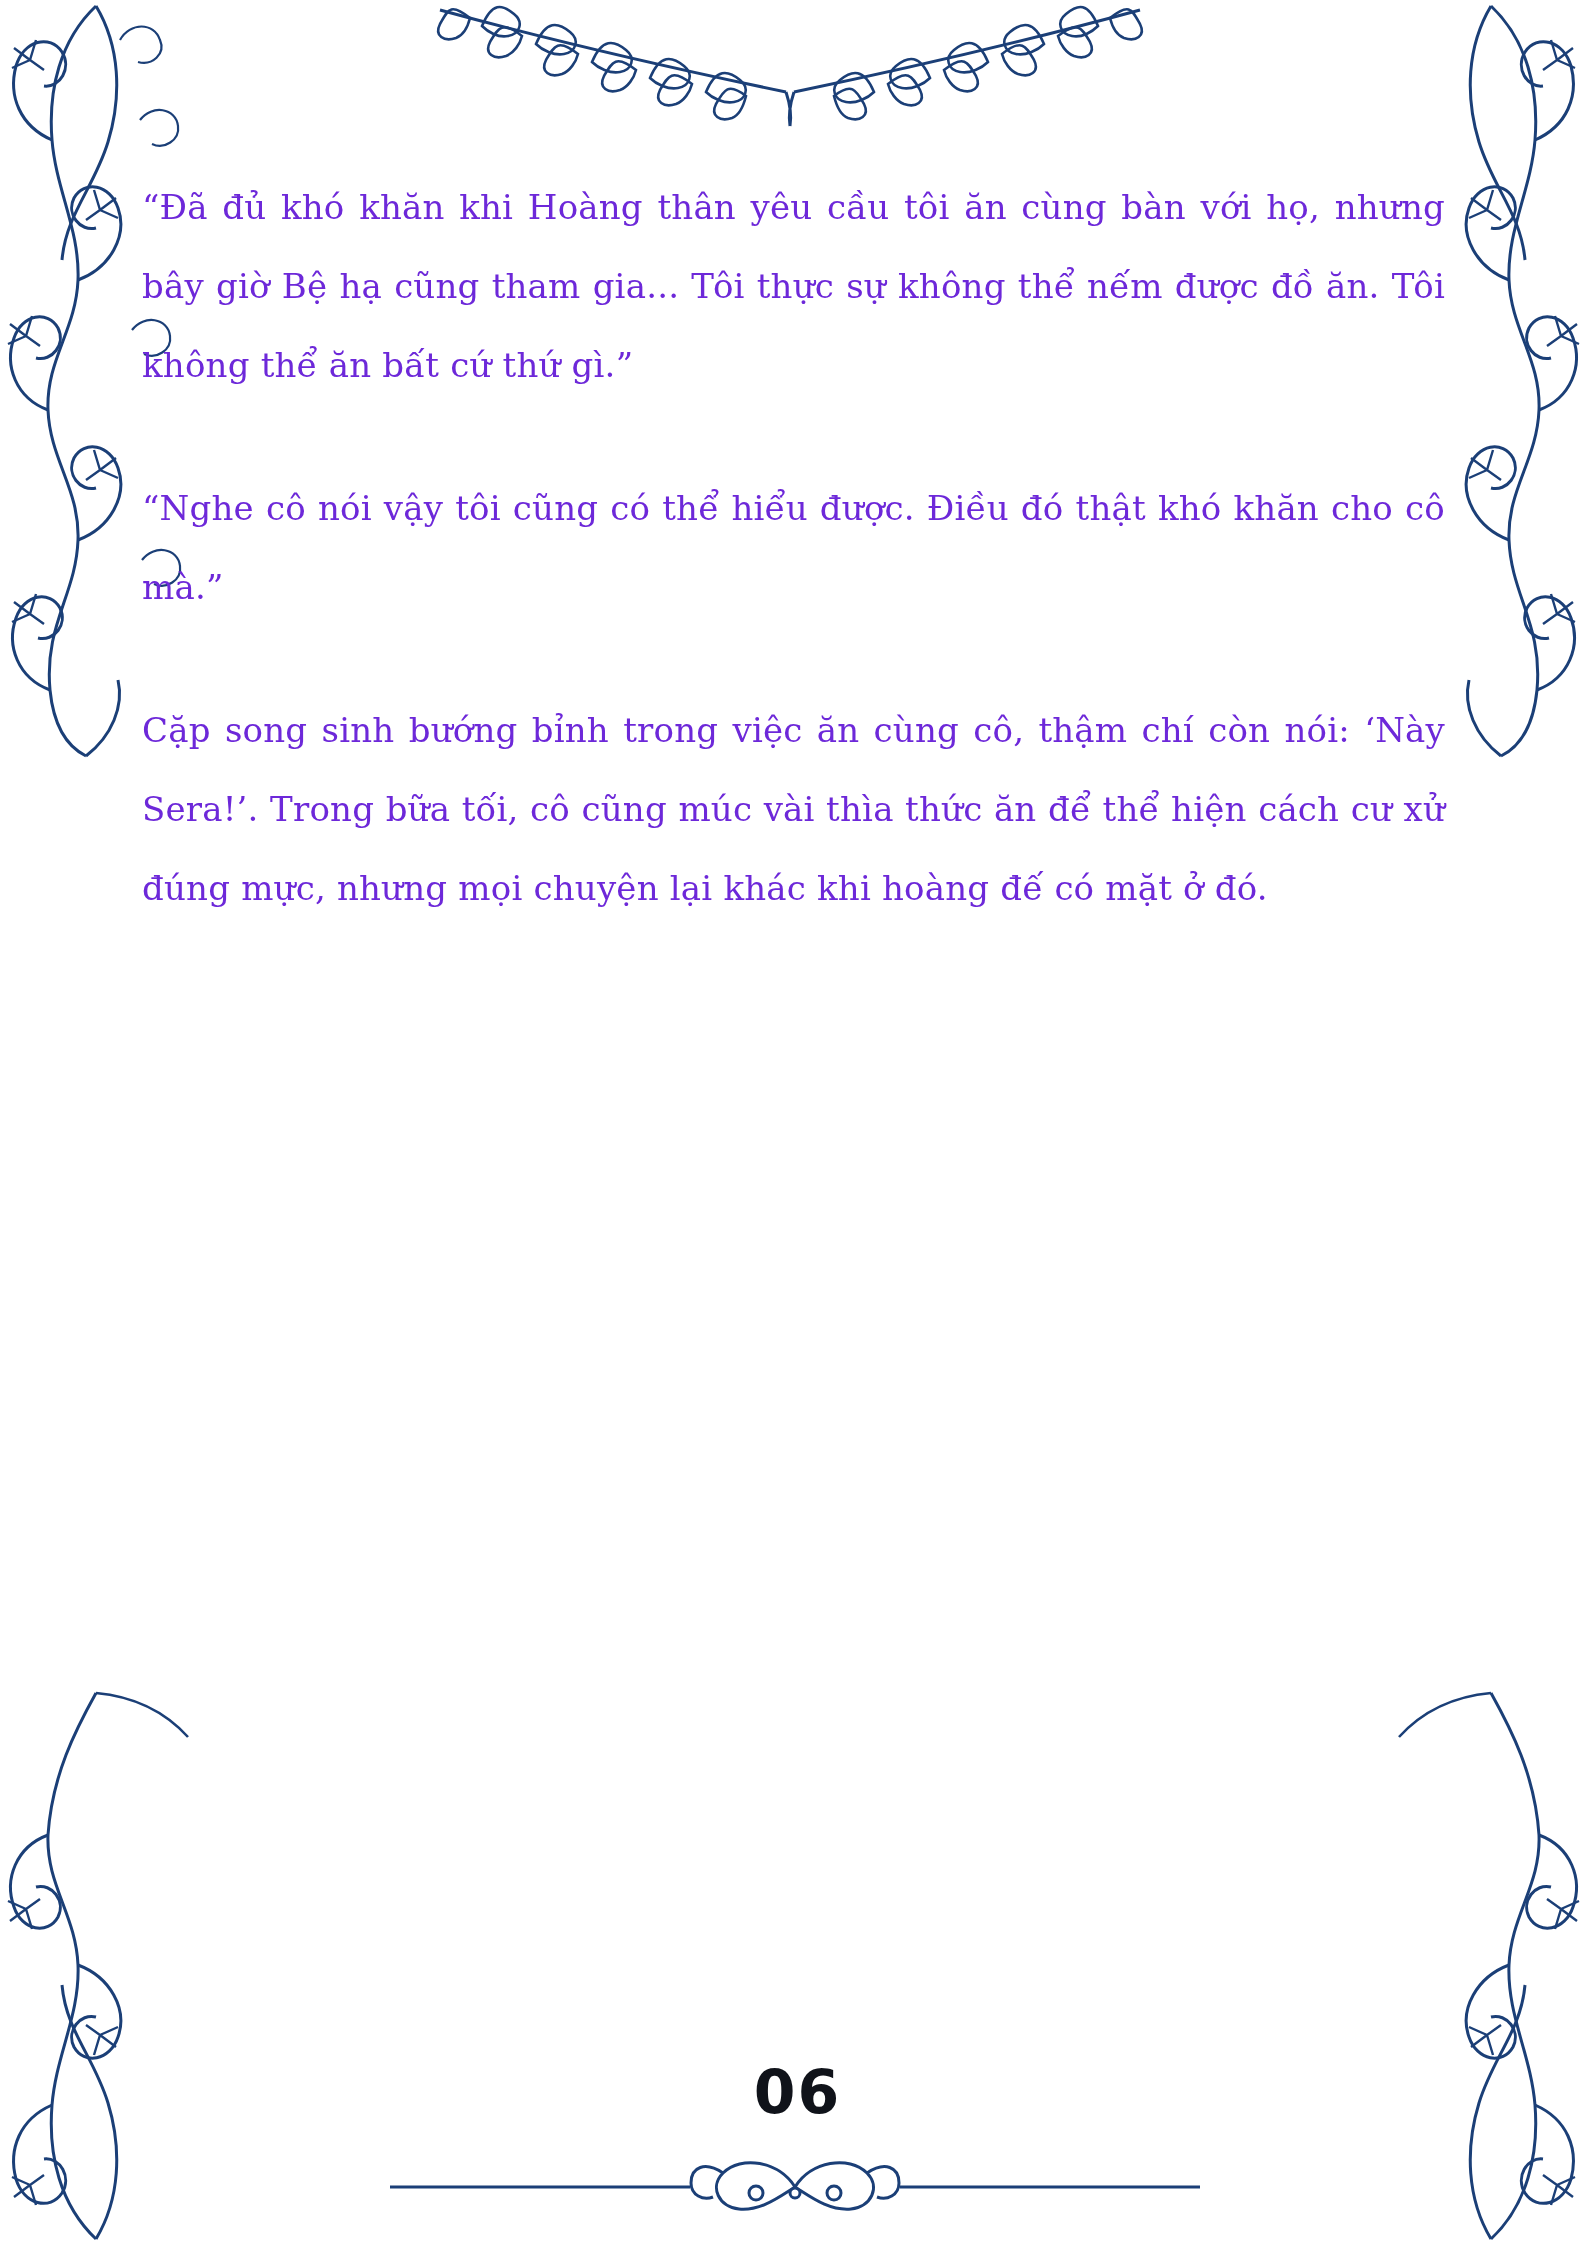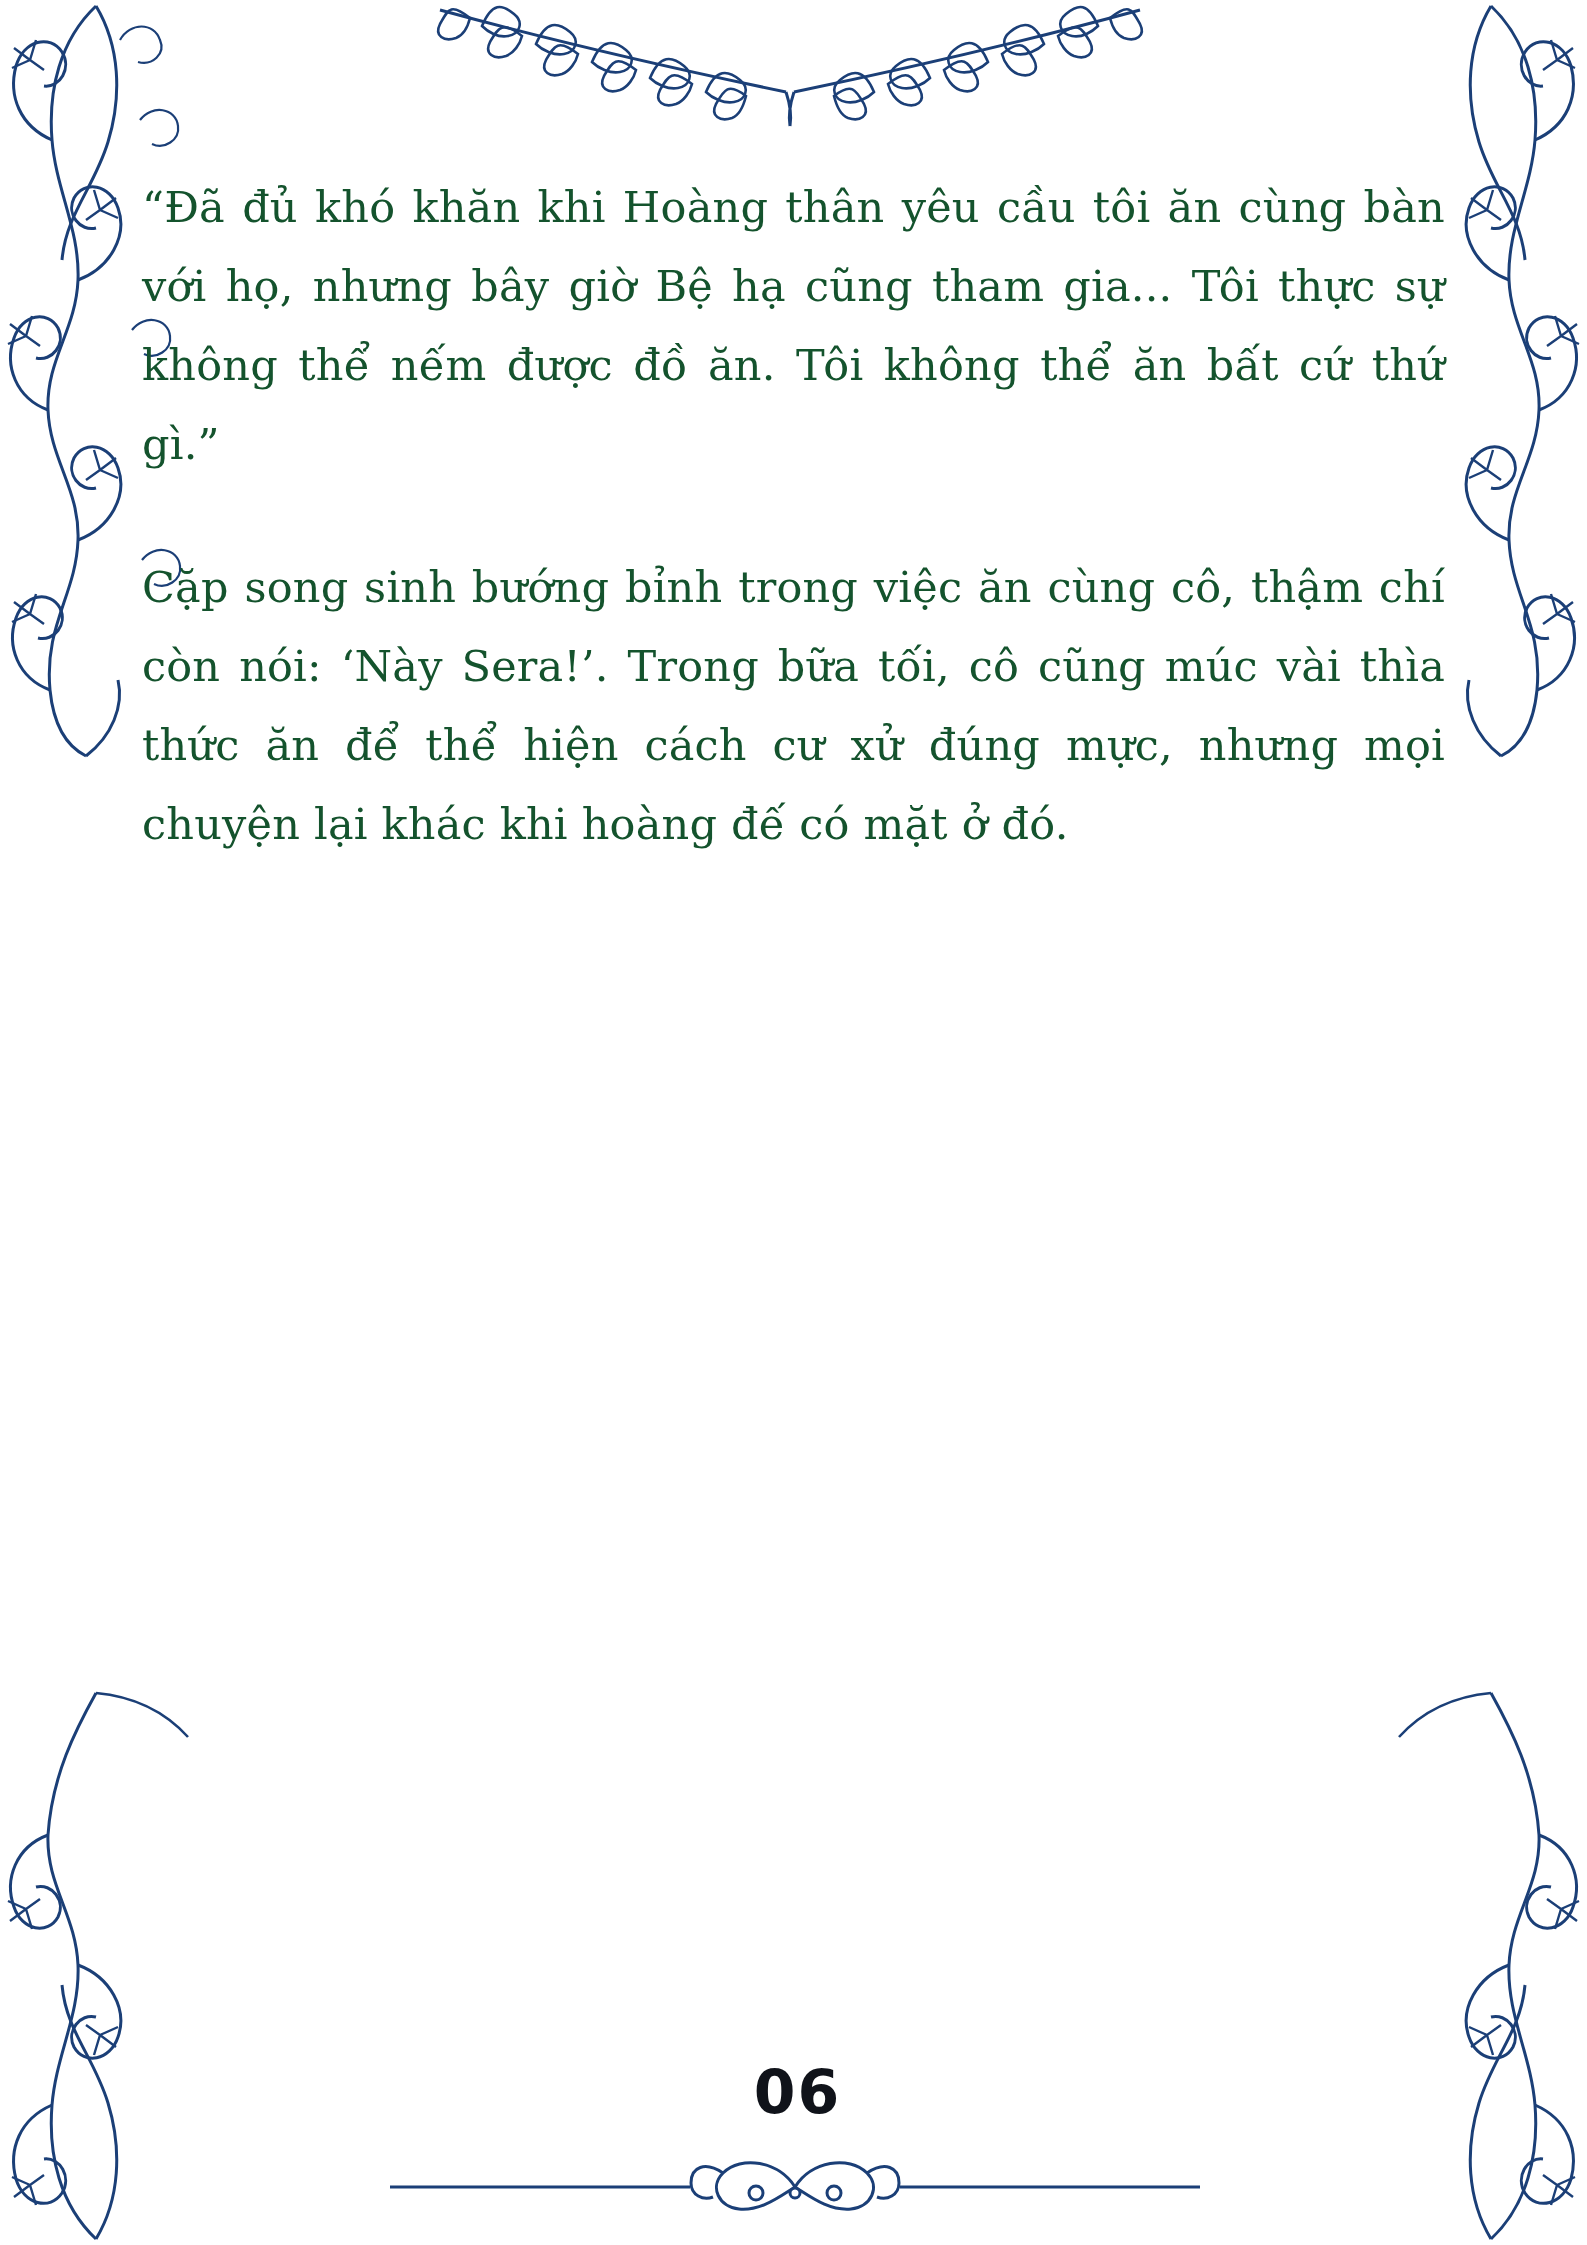--- a/index.html
+++ b/index.html
@@ -75,23 +75,23 @@
 
   
   .content {
     position: absolute;
     left: 142px;
     top: 168px;
     width: 1303px;
   }
   .para {
     font-family: "DejaVu Serif", serif;
-    font-size: 43px;
+    font-size: 34px;
     line-height: 79px;
-    color: #14532d;
+    color: #6d28d9;
     text-align: justify;
     text-justify: inter-word;
     margin: 0 0 64px 0;
     letter-spacing: 0.2px;
   }
   .para:last-child { margin-bottom: 0; }
 
   
   .page-number {
     position: absolute;
@@ -224,18 +224,19 @@
       <path d="M477 20 c18 -12 32 -6 32 10 c0 12 -12 18 -22 14"></path>
       <circle cx="366" cy="40" r="7"></circle>
       <circle cx="444" cy="40" r="7"></circle>
       <circle cx="405" cy="40" r="5"></circle>
     </svg>
   </div>
 
 
   <div class="content">
     <p class="para">“Đã đủ khó khăn khi Hoàng thân yêu cầu tôi ăn cùng bàn với họ, nhưng bây giờ Bệ hạ cũng tham gia... Tôi thực sự không thể nếm được đồ ăn. Tôi không thể ăn bất cứ thứ gì.”</p>
+    <p class="para">“Nghe cô nói vậy tôi cũng có thể hiểu được. Điều đó thật khó khăn cho cô mà.”</p>
     <p class="para">Cặp song sinh bướng bỉnh trong việc ăn cùng cô, thậm chí còn nói: ‘Này Sera!’. Trong bữa tối, cô cũng múc vài thìa thức ăn để thể hiện cách cư xử đúng mực, nhưng mọi chuyện lại khác khi hoàng đế có mặt ở đó.</p>
   </div>
 
   <div class="page-number">06</div>
 
 </div>
 
 </body></html>

